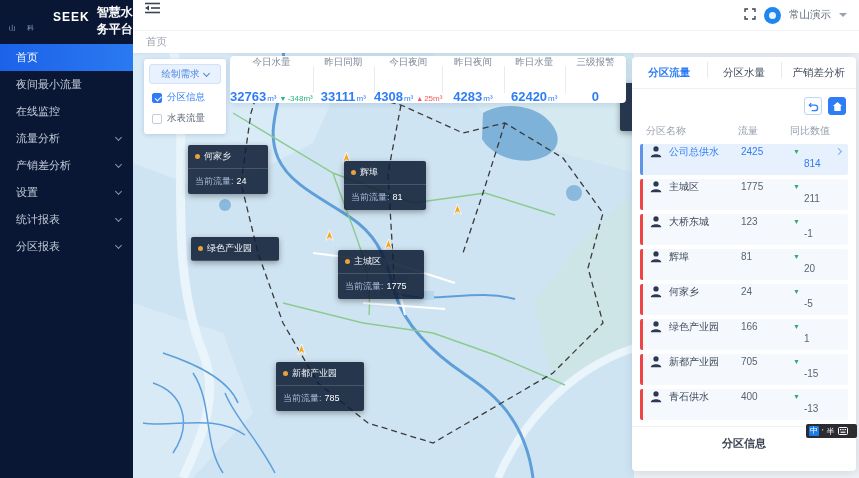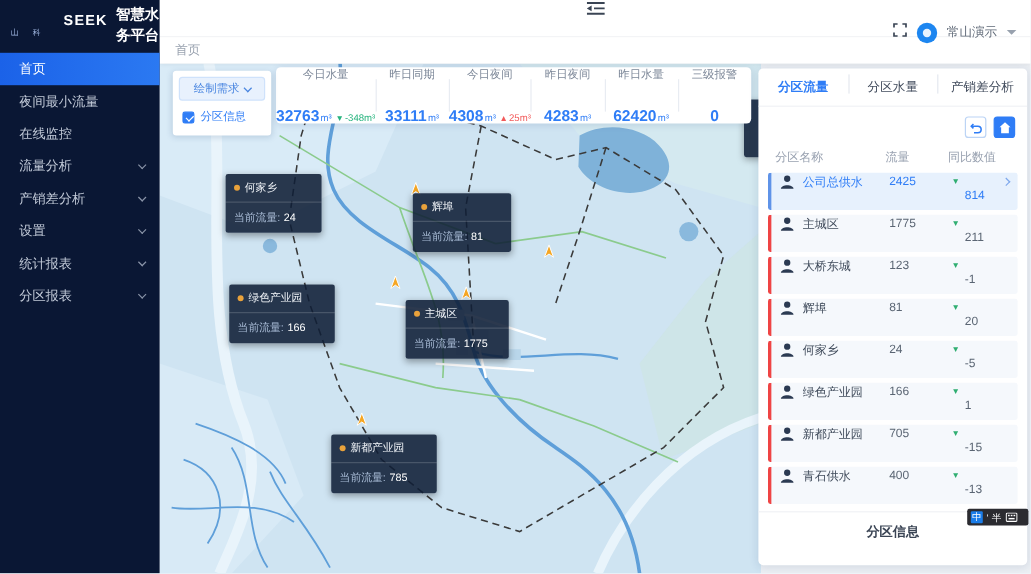--- a/index.html
+++ b/index.html
@@ -12,21 +12,21 @@
   .logo-mark { display:flex; flex-direction:column; line-height:1; }
   .logo-en { color:#fff; font-size:12px; font-weight:bold; letter-spacing:1px;margin-left:44px; }
   .logo-cn { color:#9fb6e0; font-size:6.5px; letter-spacing:5px; margin-top:2px; }
   .product { color:#fff; font-size:12px; font-weight:bold; }
   .menu { margin-top:2px; }
   .menu-item { height:27px; display:flex; align-items:center; padding:0 12px 0 16px; color:#c3cbd9; font-size:11px; cursor:pointer; }
   .menu-item.active { background:linear-gradient(90deg,#1b62e8,#2b79f2); color:#fff; }
   .chev { margin-left:auto; width:5px; height:5px; border-right:1px solid #8a94a8; border-bottom:1px solid #8a94a8; transform:rotate(45deg); margin-top:-3px; }
 
   
-  .topbar { position:absolute; left:133px; top:0; right:0; height:30px; background:#fff; display:flex; align-items:center; padding:0 12px; z-index:9;flex-direction:column; }
+  .topbar { position:absolute; left:133px; top:0; right:0; height:30px; background:#fff; display:flex; padding:0 12px; z-index:9; }
   .collapse-icon { color:#333; }
   .topbar-right { margin-left:auto; display:flex; align-items:center; gap:8px; }
   .fs-icon { color:#333; }
   .avatar { width:17px; height:17px; border-radius:50%; background:#1d86f0; display:flex; align-items:center; justify-content:center; }
   .avatar-dot { width:7px; height:7px; border-radius:50%; background:#fff; opacity:.9; }
   .username { font-size:10.5px; color:#606a78; }
   .caret { width:0; height:0; border-left:4px solid transparent; border-right:4px solid transparent; border-top:4px solid #98a1ae; }
   .breadcrumb-bar { position:absolute; left:133px; top:30px; right:0; height:23px; background:#fff; border-top:1px solid #f3f4f6; box-shadow:0 1px 3px rgba(0,0,0,.05); display:flex; align-items:center; padding-left:13px; font-size:10.5px; color:#9aa3b0; z-index:8; }
 
   
@@ -231,21 +231,20 @@
             <span class="odot"></span>
             <span>辉埠</span>
           </div>
         <div class="popup-body"><span>当前流量:</span><b>81</b></div>
       </div>
       <div class="popup p3">
         <div class="popup-head">
             <span class="odot"></span>
             <span>绿色产业园</span>
           </div>
-        <div class="popup-body"><span>当前流量:</span><b>166</b></div>
       </div>
       <div class="popup p4">
         <div class="popup-head">
             <span class="odot"></span>
             <span>主城区</span>
           </div>
         <div class="popup-body"><span>当前流量:</span><b>1775</b></div>
       </div>
       <div class="popup p5">
         <div class="popup-head">
@@ -320,20 +319,24 @@
     </div>
 
     <div class="layer-panel">
       <div class="layer-btn">
           <span>绘制需求</span>
           <span class="chev"></span>
         </div>
       <div class="layer-option on">
           <span class="cb checked"></span>
           <span>分区信息</span>
+        </div>
+      <div class="layer-option">
+          <span class="cb"></span>
+          <span>水表流量</span>
         </div>
     </div>
 
     <div class="panel">
       <div class="tabs">
         <div class="tab active">分区流量</div>
         <div class="tab">分区水量</div>
         <div class="tab">产销差分析</div>
       </div>
       <div class="toolbar">

